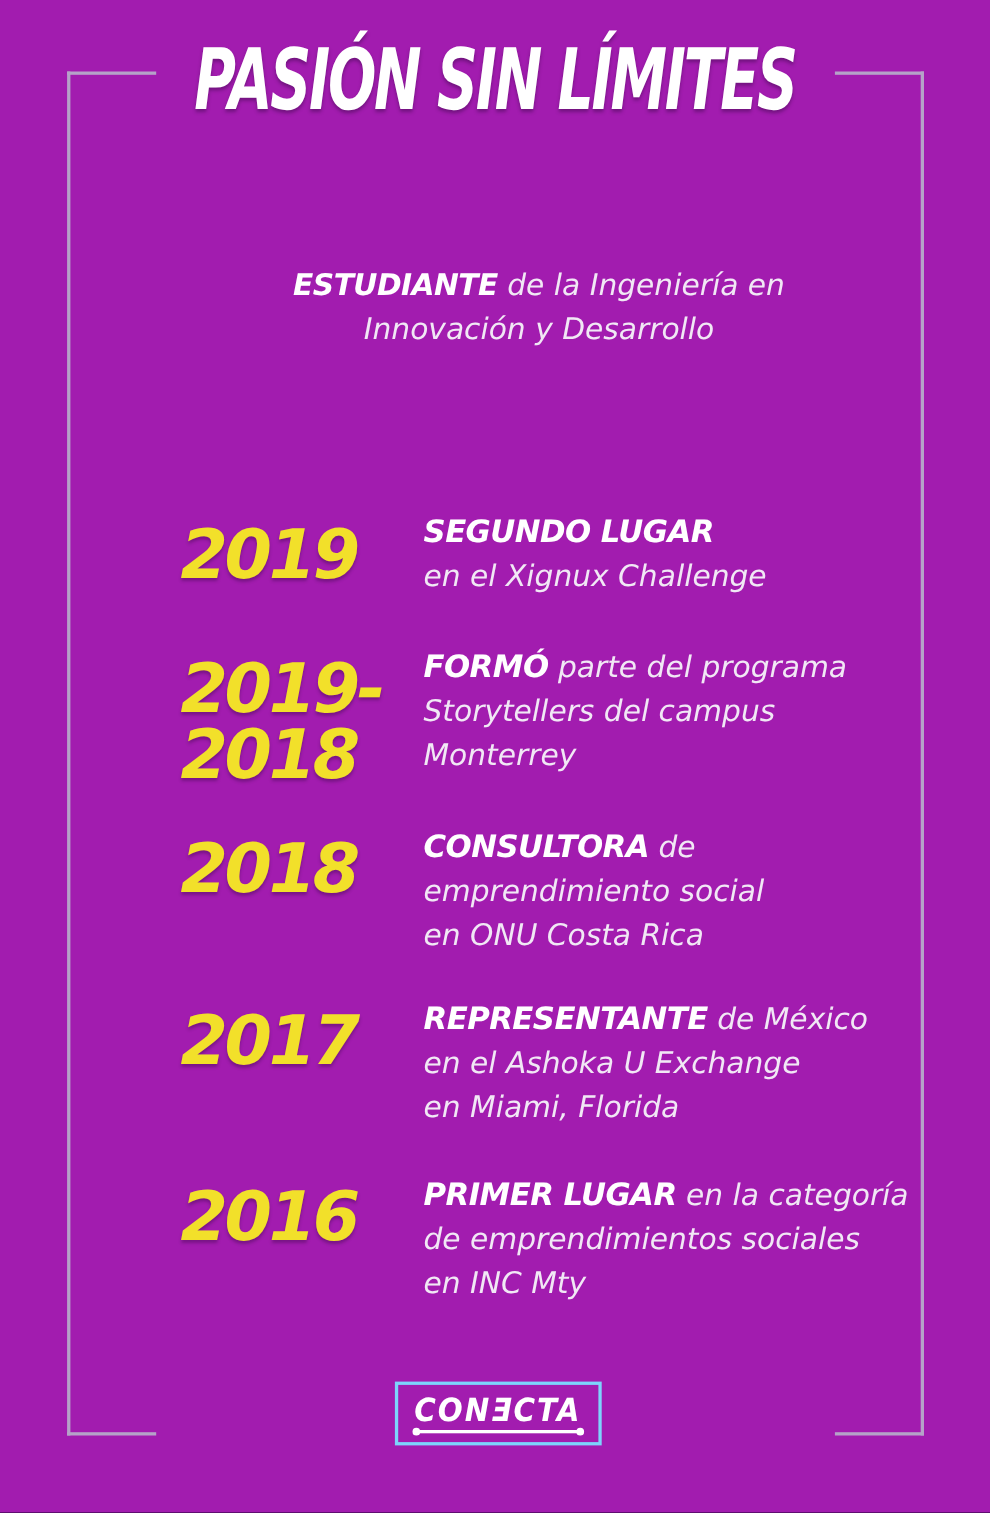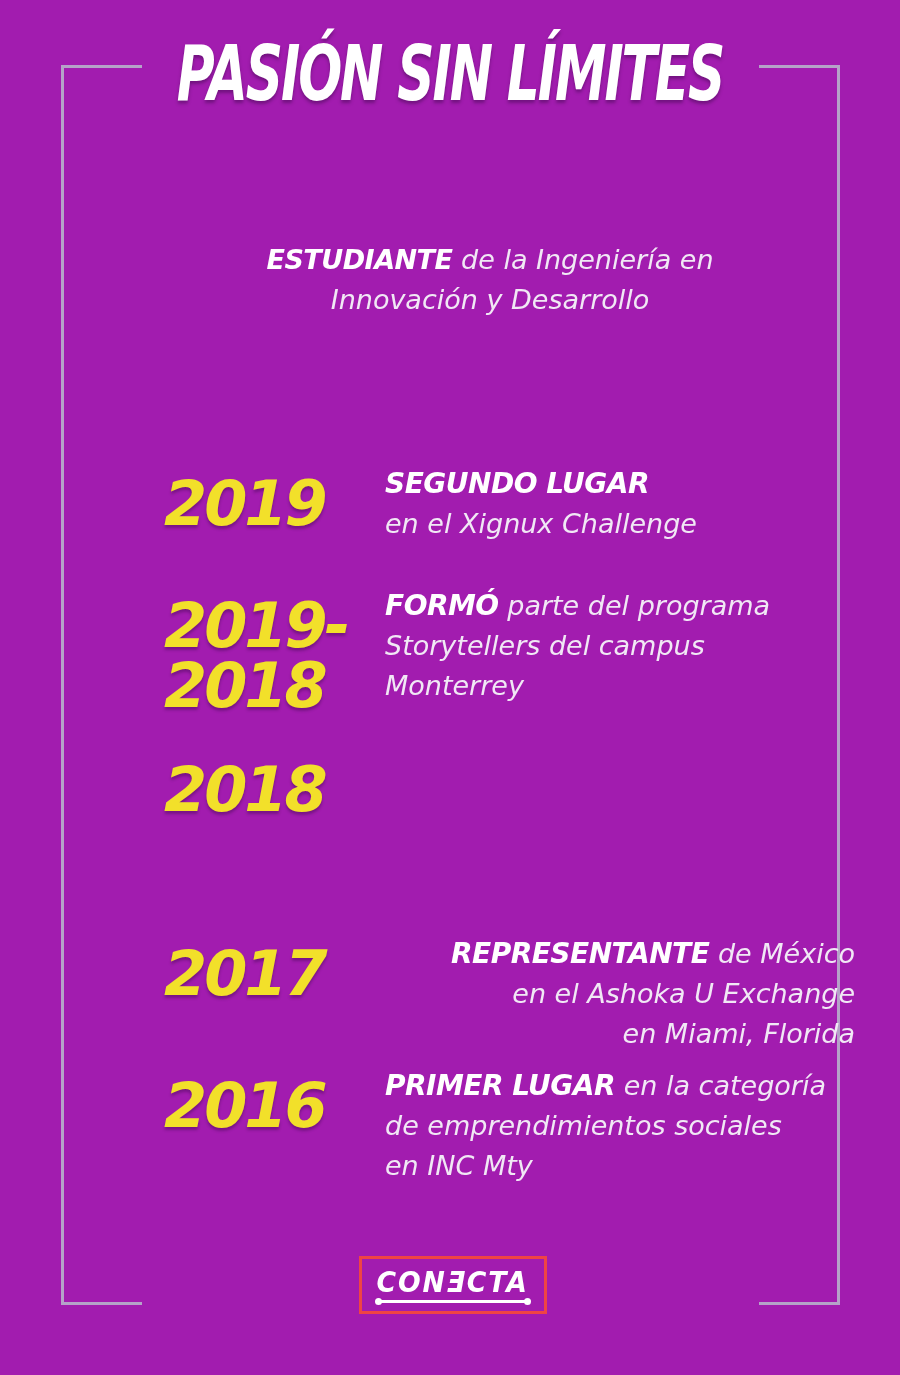--- a/index.html
+++ b/index.html
@@ -62,21 +62,21 @@
   .desc{
     position:absolute;left:345px;top:2px;
     color:#f1e8f5;font-size:27px;line-height:40px;
     width:470px;
   }
   .desc .cbold{font-size:28px;margin-top:32px;}
   
   .logo-box{
     position:absolute;top:1256px;left:359px;
     width:182px;height:52px;
-    border:3px solid #ef4444;
+    border:3px solid #7dd3fc;
     display:flex;flex-direction:column;align-items:center;justify-content:center;
     background:transparent;
   }
   .logo-word{
     color:#ffffff;font-size:29px;font-weight:bold;
     letter-spacing:2px;line-height:30px;
     transform:scale(0.92,1);
     white-space:nowrap;
   }
   .logo-underline{
@@ -119,23 +119,26 @@
   <div class="row" style="top:584px;">
     <div class="year pre">2019-
 2018</div>
     <div class="desc pre"><span class="cbold">FORMÓ</span><span> parte del programa
 Storytellers del campus
 Monterrey</span></div>
   </div>
 
   <div class="row" style="top:748px;">
     <div class="year pre">2018</div>
+    <div class="desc pre"><span class="cbold">CONSULTORA</span><span> de
+emprendimiento social
+en ONU Costa Rica</span></div>
   </div>
 
-  <div class="row" style="top:932px;text-align:right;">
+  <div class="row" style="top:904px;">
     <div class="year pre">2017</div>
     <div class="desc pre"><span class="cbold">REPRESENTANTE</span><span> de México
 en el Ashoka U Exchange
 en Miami, Florida</span></div>
   </div>
 
   <div class="row" style="top:1064px;">
     <div class="year pre">2016</div>
     <div class="desc pre"><span class="cbold">PRIMER LUGAR</span><span> en la categoría
 de emprendimientos sociales

